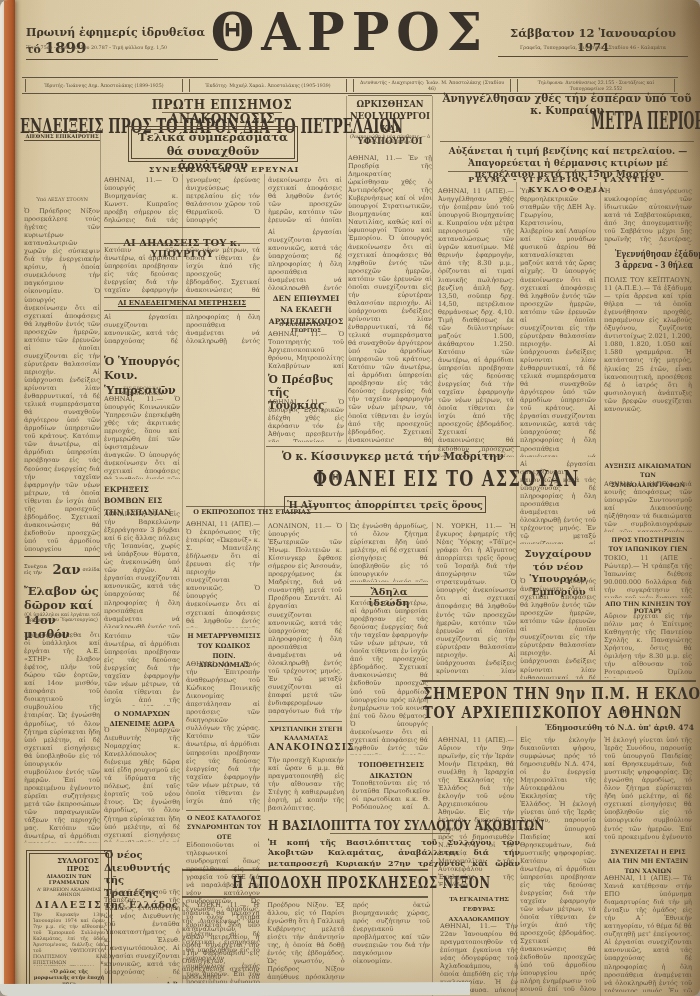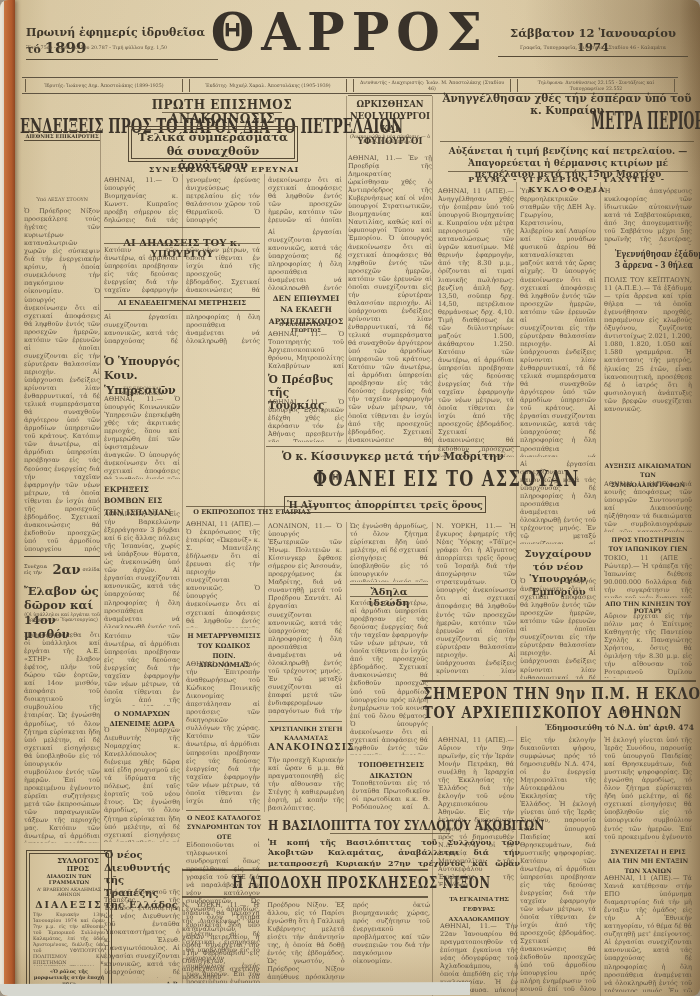--- a/index.html
+++ b/index.html
@@ -109,21 +109,21 @@
   <div class="b bd" style="left:104px;top:176px;width:238px;height:50px;columns:3;column-gap:8px;">
     <span>ΑΘΗΝΑΙ, 11.— Ὁ ὑπουργός Βιομηχανίας κ. Κωνστ. Κυπραῖος προέβη σήμερον εἰς δηλώσεις διά τάς γενομένας ἐρεύνας ἀνιχνεύσεως πετρελαίου εἰς τόν θαλάσσιον χῶρον τοῦ Θερμαϊκοῦ.</span><span>Ὁ ὑπουργός ἀνεκοίνωσεν ὅτι αἱ σχετικαί ἀποφάσεις θά ληφθοῦν ἐντός τῶν προσεχῶν ἡμερῶν, κατόπιν τῶν ἐρευνῶν αἱ ὁποῖαι συνεχίζονται εἰς τήν εὐρυτέραν θαλασσίαν περιοχήν. Αἱ ὑπάρχουσαι ἐνδείξεις κρίνονται λίαν ἐνθαρρυντικαί, τά δέ τελικά συμπεράσματα θά συναχθοῦν ἀργότερον ὑπό τῶν ἁρμοδίων ὑπηρεσιῶν τοῦ κράτους.</span>
   </div>
   <div class="hr" style="left:104px;top:227px;width:156px;"></div>
   <div class="b ctr hd" style="left:104px;top:237px;width:156px;font-size:10px;">ΑΙ ΔΗΛΩΣΕΙΣ ΤΟΥ κ. ΥΠΟΥΡΓΟΥ</div>
   <div class="hr" style="left:104px;top:243px;width:156px;"></div>
   <div class="b bd" style="left:104px;top:246px;width:156px;height:49px;columns:2;column-gap:8px;">
     <span>Κατόπιν τῶν ἀνωτέρω, αἱ ἁρμόδιαι ὑπηρεσίαι προέβησαν εἰς τάς δεούσας ἐνεργείας διά τήν ταχεῖαν ἐφαρμογήν τῶν νέων μέτρων, τά ὁποῖα τίθενται ἐν ἰσχύι ἀπό τῆς προσεχοῦς ἑβδομάδος. Σχετικαί ἀνακοινώσεις θά ἐκδοθοῦν προσεχῶς ὑπό τοῦ ἁρμοδίου ὑπουργείου πρός πλήρη ἐνημέρωσιν τοῦ κοινοῦ ἐπί τοῦ ὅλου θέματος.</span>
   </div>
   <div class="hr" style="left:104px;top:297px;width:156px;"></div>
-  <div class="b ctr hd" style="left:104px;top:299px;width:156px;font-size:6.8px;">ΑΙ ΕΝΔΕΔΕΙΓΜΕΝΑΙ ΜΕΤΡΗΣΕΙΣ</div>
+  <div class="b ctr hd" style="left:104px;top:299px;width:156px;font-size:6.8px;text-decoration:underline;">ΑΙ ΕΝΔΕΔΕΙΓΜΕΝΑΙ ΜΕΤΡΗΣΕΙΣ</div>
   <div class="hr" style="left:104px;top:310px;width:156px;"></div>
   <div class="b bd" style="left:104px;top:313px;width:156px;height:38px;columns:2;column-gap:8px;">
     <span>Αἱ ἐργασίαι συνεχίζονται κανονικῶς, κατά τάς ὑπαρχούσας δέ πληροφορίας ἡ ὅλη προσπάθεια ἀναμένεται νά ὁλοκληρωθῇ ἐντός τοῦ τρέχοντος μηνός. Ἐν τῷ μεταξύ συνεχίζονται αἱ ἐπαφαί μετά τῶν ἐνδιαφερομένων παραγόντων διά τήν ἐξεύρεσιν τῆς καλυτέρας δυνατῆς λύσεως.</span>
   </div>
   <div class="b hd" style="left:104px;top:355px;width:76px;font-size:11px;line-height:1.3;">Ὁ Ὑπουργός Κοιν. Ὑπηρεσιῶν</div>
   <div class="b ctr" style="left:104px;top:386px;width:76px;font-size:4.6px;color:#5a4e3c;">ΕΙΣ ΕΒΡΟΝ ΚΑΙ ΜΕΣΟΠΟΤΑΜΟΝ</div>
   <div class="b bd" style="left:104px;top:395px;width:76px;height:84px;">
     <span>ΑΘΗΝΑΙ, 11.— Ὁ ὑπουργός Κοινωνικῶν Ὑπηρεσιῶν ἐπεσκέφθη χθές τάς ἀκριτικάς περιοχάς, ὅπου καί ἐνημερώθη ἐπί τῶν ὑφισταμένων ἀναγκῶν.</span><span>Ὁ ὑπουργός ἀνεκοίνωσεν ὅτι αἱ σχετικαί ἀποφάσεις θά ληφθοῦν ἐντός τῶν προσεχῶν ἡμερῶν, κατόπιν τῶν ἐρευνῶν αἱ ὁποῖαι συνεχίζονται εἰς τήν εὐρυτέραν θαλασσίαν περιοχήν. Αἱ ὑπάρχουσαι ἐνδείξεις κρίνονται λίαν ἐνθαρρυντικαί, τά δέ τελικά συμπεράσματα θά συναχθοῦν ἀργότερον ὑπό τῶν ἁρμοδίων ὑπηρεσιῶν τοῦ κράτους.</span>
   </div>
   <div class="b hd" style="left:104px;top:484px;width:80px;font-size:7.5px;line-height:1.5;">ΕΚΡΗΞΕΙΣ ΒΟΜΒΩΝ ΕΙΣ ΤΗΝ ΙΣΠΑΝΙΑΝ</div>

